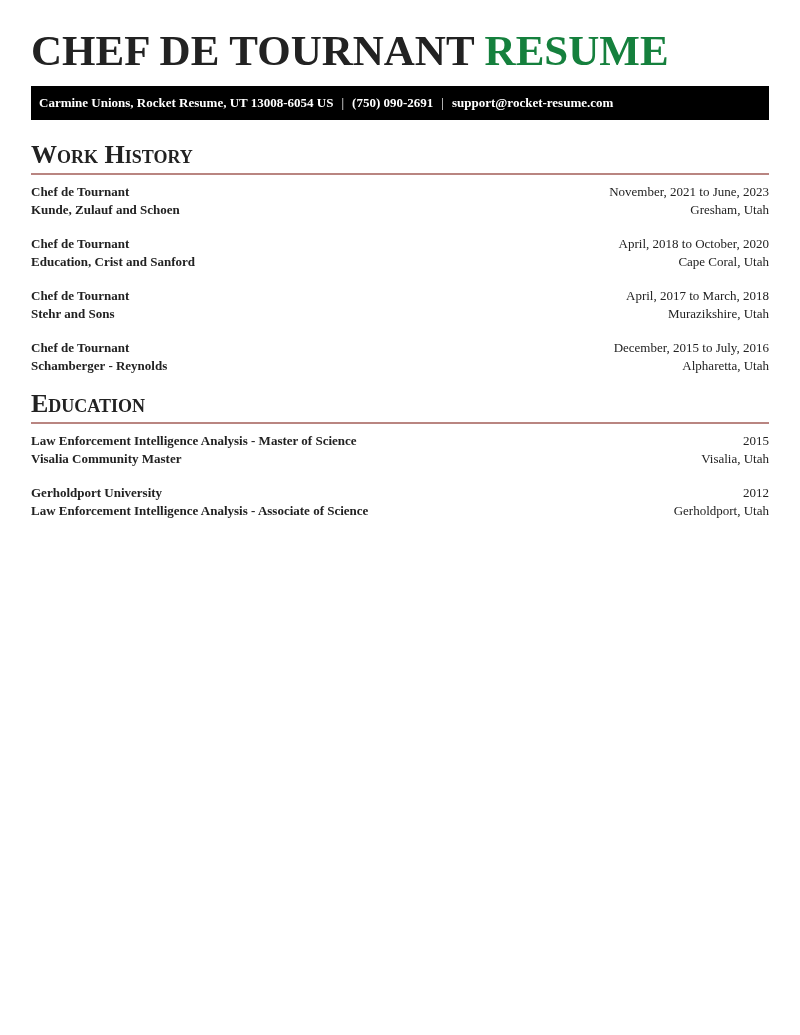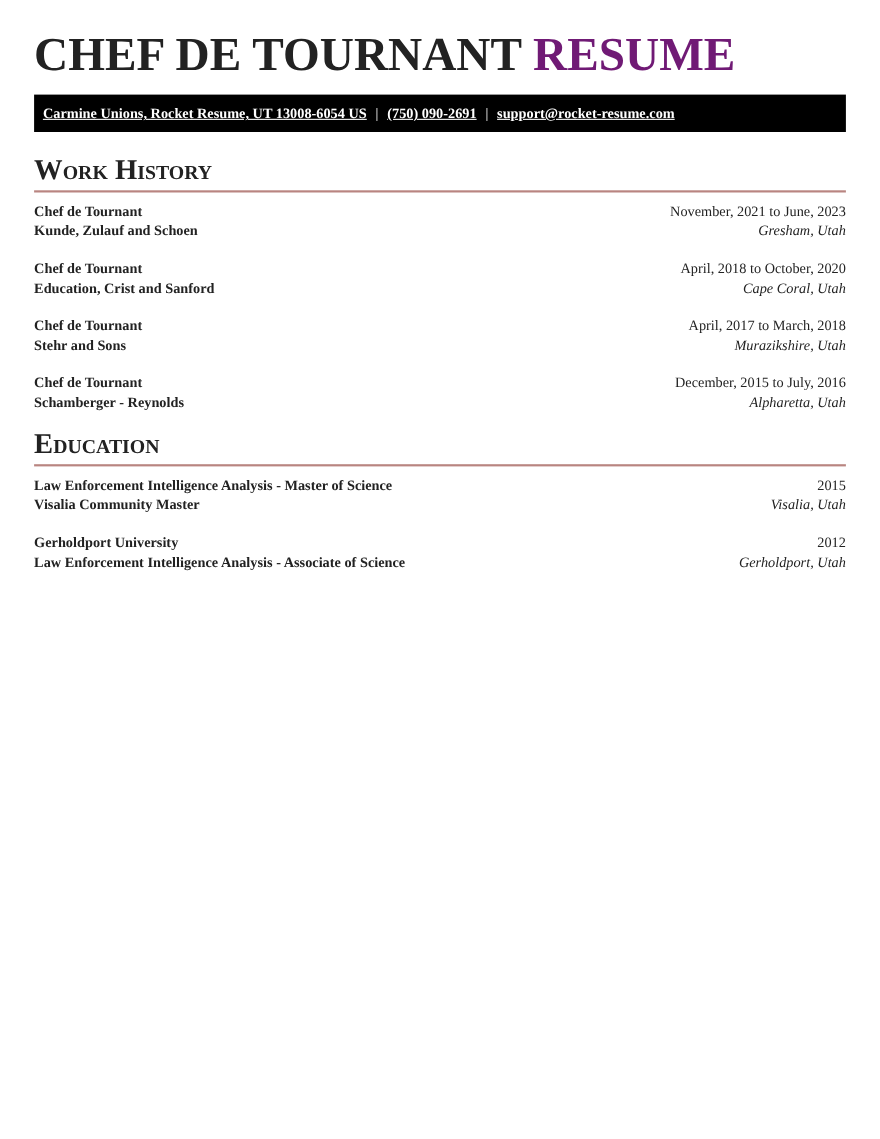--- a/index.html
+++ b/index.html
@@ -23,35 +23,34 @@
     .title {
       margin: 0;
       padding-top: 28px;
       font-size: 43px;
       font-weight: bold;
       line-height: 46px;
       letter-spacing: 0px;
       color: #222222;
     }
     .title .accent {
-      color: #701a75;
+      color: #15803d;
       font-family: Liberation Serif, serif;
     }
     .contact-bar {
       margin-top: 12px;
       background: #000000;
       color: #ffffff;
       height: 34px;
       display: flex;
       align-items: center;
       padding-left: 8px;
       font-size: 13px;
       font-weight: bold;
       white-space: pre;
-      text-decoration: underline;
     }
     .contact-bar .sep {
       padding: 0 8px;
       font-weight: normal;
     }
     .section-title {
       margin: 22px 0 0 0;
       font-size: 26px;
       font-weight: bold;
       font-variant: small-caps;
@@ -67,21 +66,21 @@
     .entry {
       display: flex;
       justify-content: space-between;
       margin-bottom: 17px;
       font-size: 13px;
       line-height: 17.5px;
     }
     .entry .left div { font-weight: bold; color: #222; }
     .entry .right { text-align: right; }
     .entry .right .date { color: #222; }
-    .entry .right .loc { font-style: italic; color: #222; }
+    .entry .right .loc { color: #222; }
     #education-section .section-title { margin-top: 0; }
   </style>
 </head>
 <body>
 
 <div class="page">
   <h1 class="title"><span>CHEF DE TOURNANT</span> <span class="accent">RESUME</span></h1>
 
   <div class="contact-bar">
     <span>Carmine Unions, Rocket Resume, UT 13008-6054 US</span><span class="sep">|</span><span>(750) 090-2691</span><span class="sep">|</span><span>support@rocket-resume.com</span>

